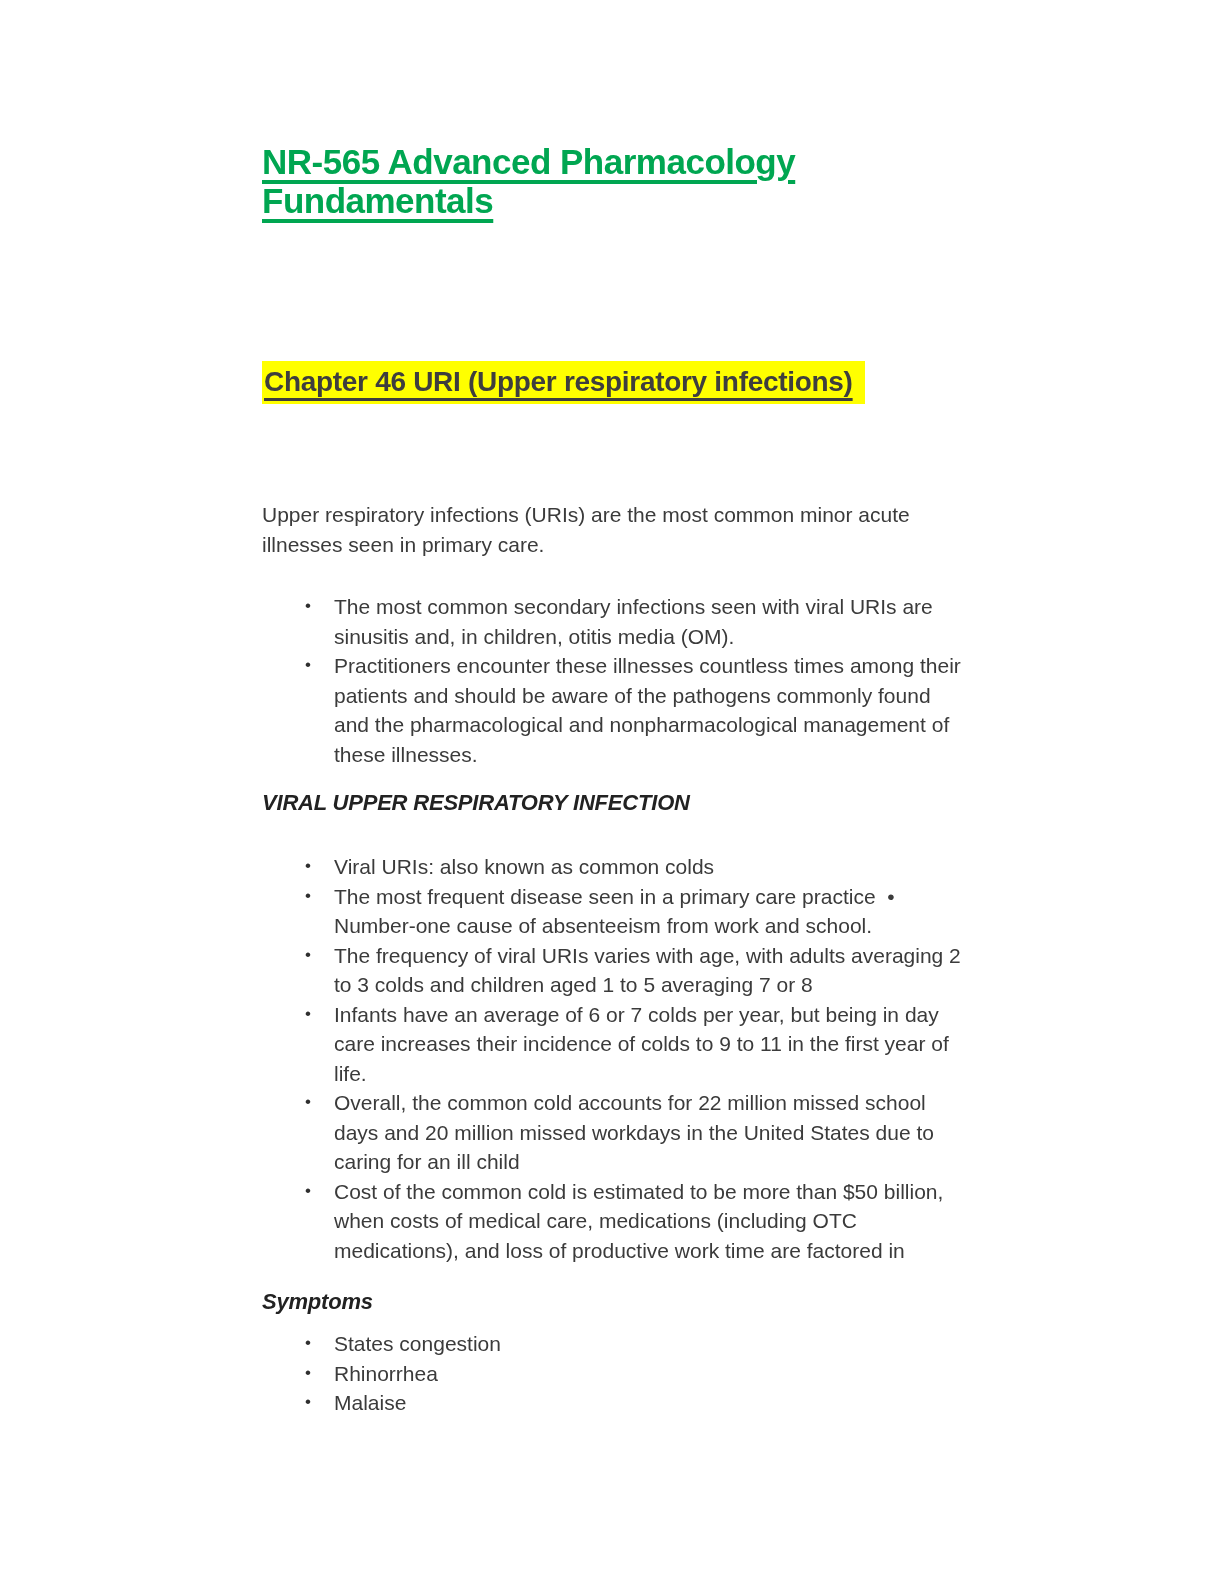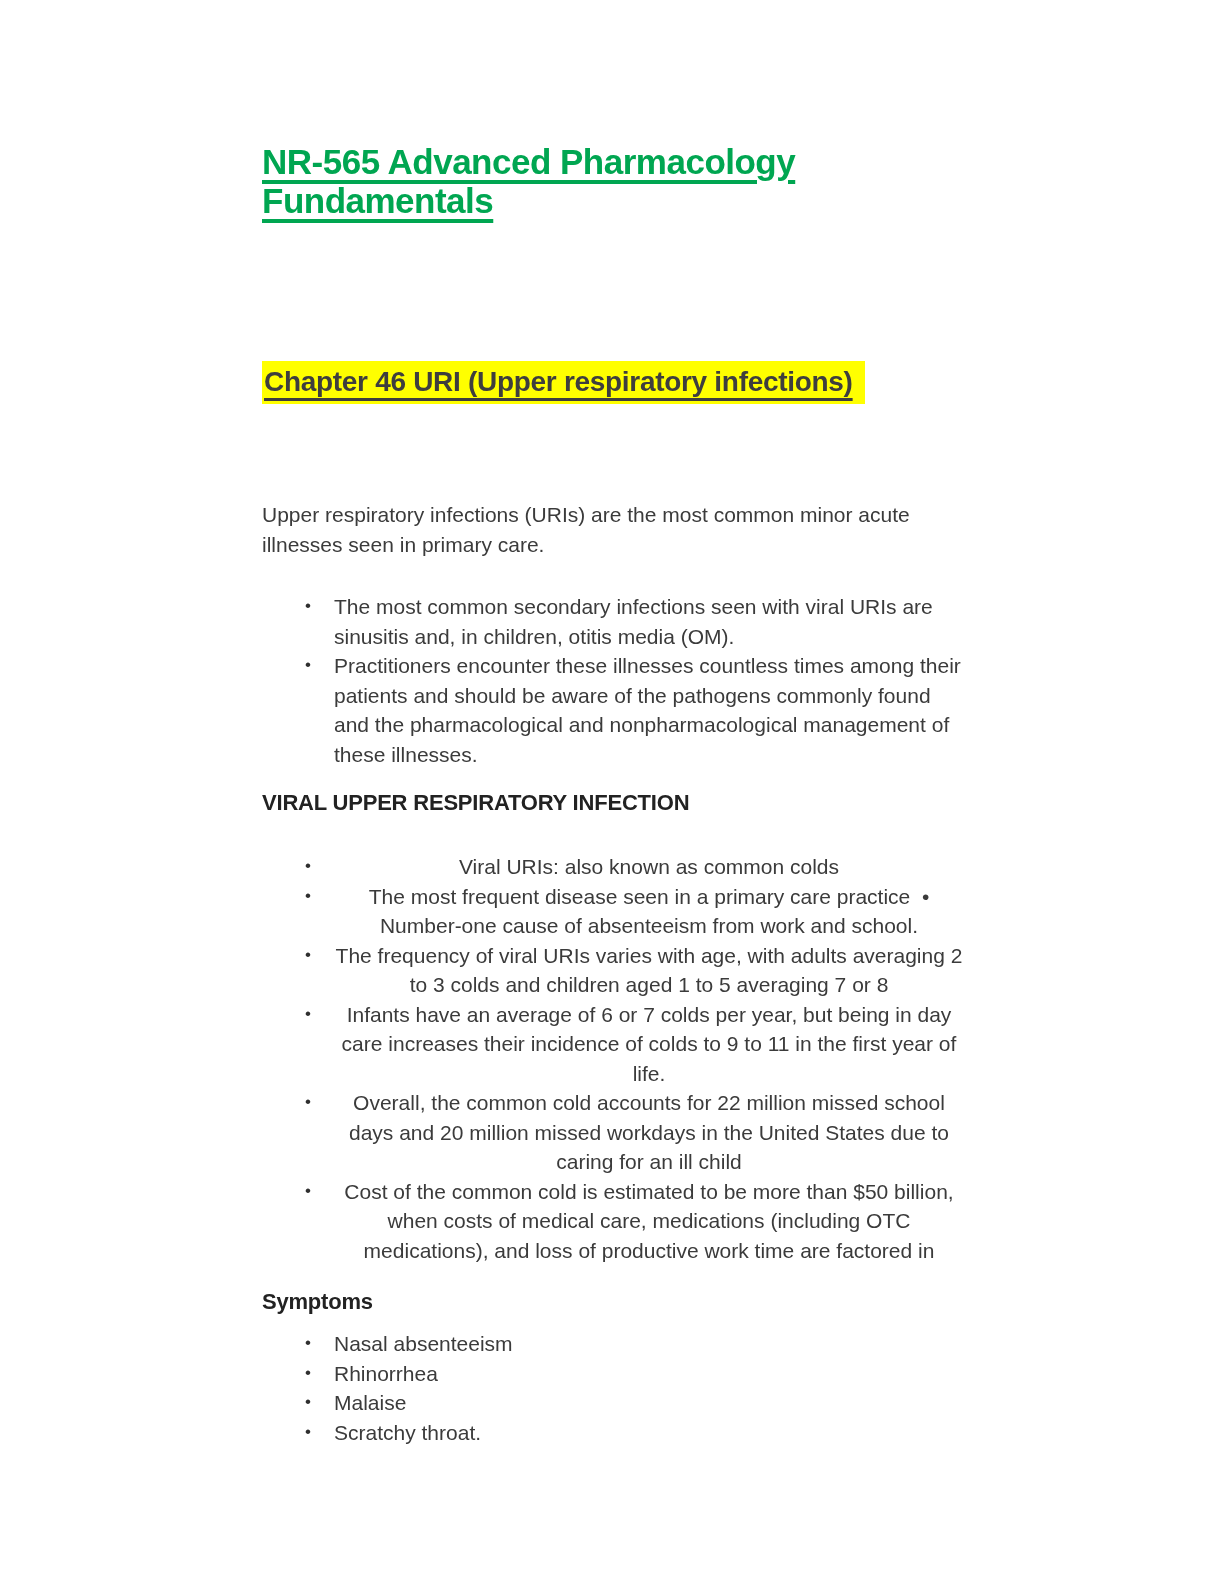--- a/index.html
+++ b/index.html
@@ -59,23 +59,24 @@
     top: -1px;
     font-size: 17px;
     color: #2f2f2f;
   }
   .list-intro { margin-top: 32px; }
   .sec-heading {
     font-size: 22px;
     font-weight: bold;
     color: var(--heading-text, #222222);
     letter-spacing: -0.2px;
+    font-style: italic;
   }
   .sec-viral { margin-top: 21px; }
-  .list-viral { margin-top: 36px; text-align: center; }
+  .list-viral { margin-top: 36px; }
   .sec-symptoms { margin-top: 24px; }
   .list-symptoms { margin-top: 14px; }
   .list-note { margin-top: 31px; }
 </style>
 </head>
 <body>
 
 <div class="page">
 
   <h1 class="doc-title">NR-565 Advanced Pharmacology Fundamentals</h1>
@@ -98,20 +99,19 @@
     <li>The most frequent disease seen in a primary care practice &nbsp;• Number-one cause of absenteeism from work and school.</li>
     <li>The frequency of viral URIs varies with age, with adults averaging 2 to 3 colds and children aged 1 to 5 averaging 7 or 8</li>
     <li>Infants have an average of 6 or 7 colds per year, but being in day care increases their incidence of colds to 9 to 11 in the first year of life.</li>
     <li>Overall, the common cold accounts for 22 million missed school days and 20 million missed workdays in the United States due to caring for an ill child</li>
     <li>Cost of the common cold is estimated to be more than $50 billion, when costs of medical care, medications (including OTC medications), and loss of productive work time are factored in</li>
   </ul>
 
   <h3 class="sec-heading sec-symptoms">Symptoms</h3>
 
   <ul class="blist list-symptoms">
-    <li>Nasal absenteeism</li>
+    <li>States congestion</li>
     <li>Rhinorrhea</li>
     <li>Malaise</li>
-    <li>Scratchy throat.</li>
   </ul>
 
 
 </div>
 
 </body></html>

